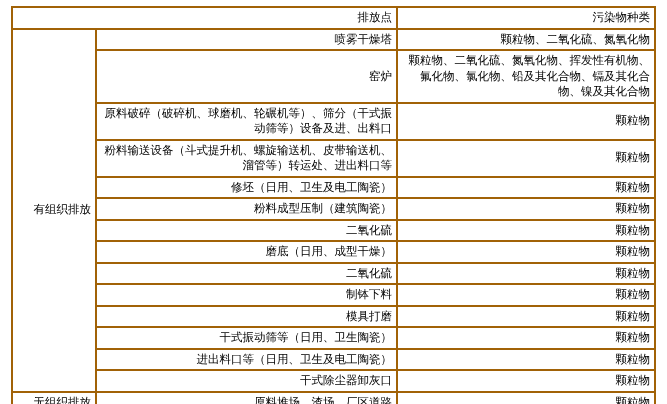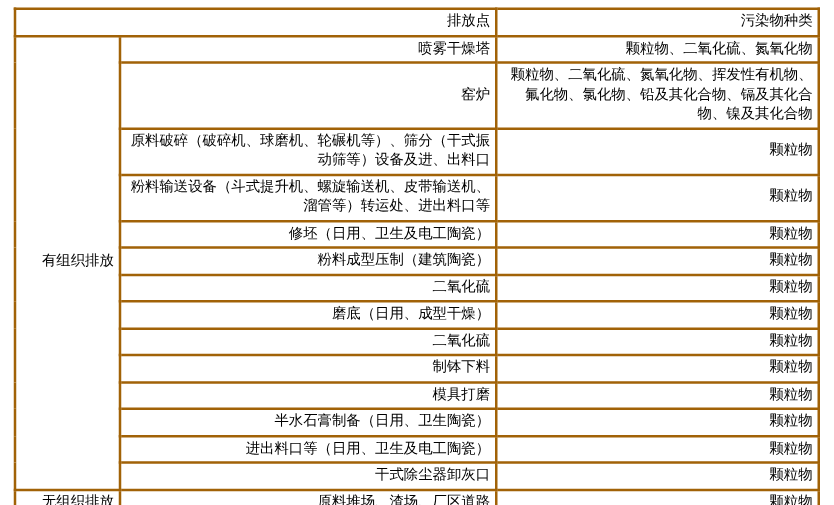--- a/index.html
+++ b/index.html
@@ -118,21 +118,21 @@
       </tr>
       <tr>
         <td>制钵下料</td>
         <td>颗粒物</td>
       </tr>
       <tr>
         <td>模具打磨</td>
         <td>颗粒物</td>
       </tr>
       <tr>
-        <td>半水石膏制备（日用、卫生陶瓷）</td>
+        <td>干式振动筛等（日用、卫生陶瓷）</td>
         <td>颗粒物</td>
       </tr>
       <tr>
         <td>进出料口等（日用、卫生及电工陶瓷）</td>
         <td>颗粒物</td>
       </tr>
       <tr>
         <td>干式除尘器卸灰口</td>
         <td>颗粒物</td>
       </tr>

